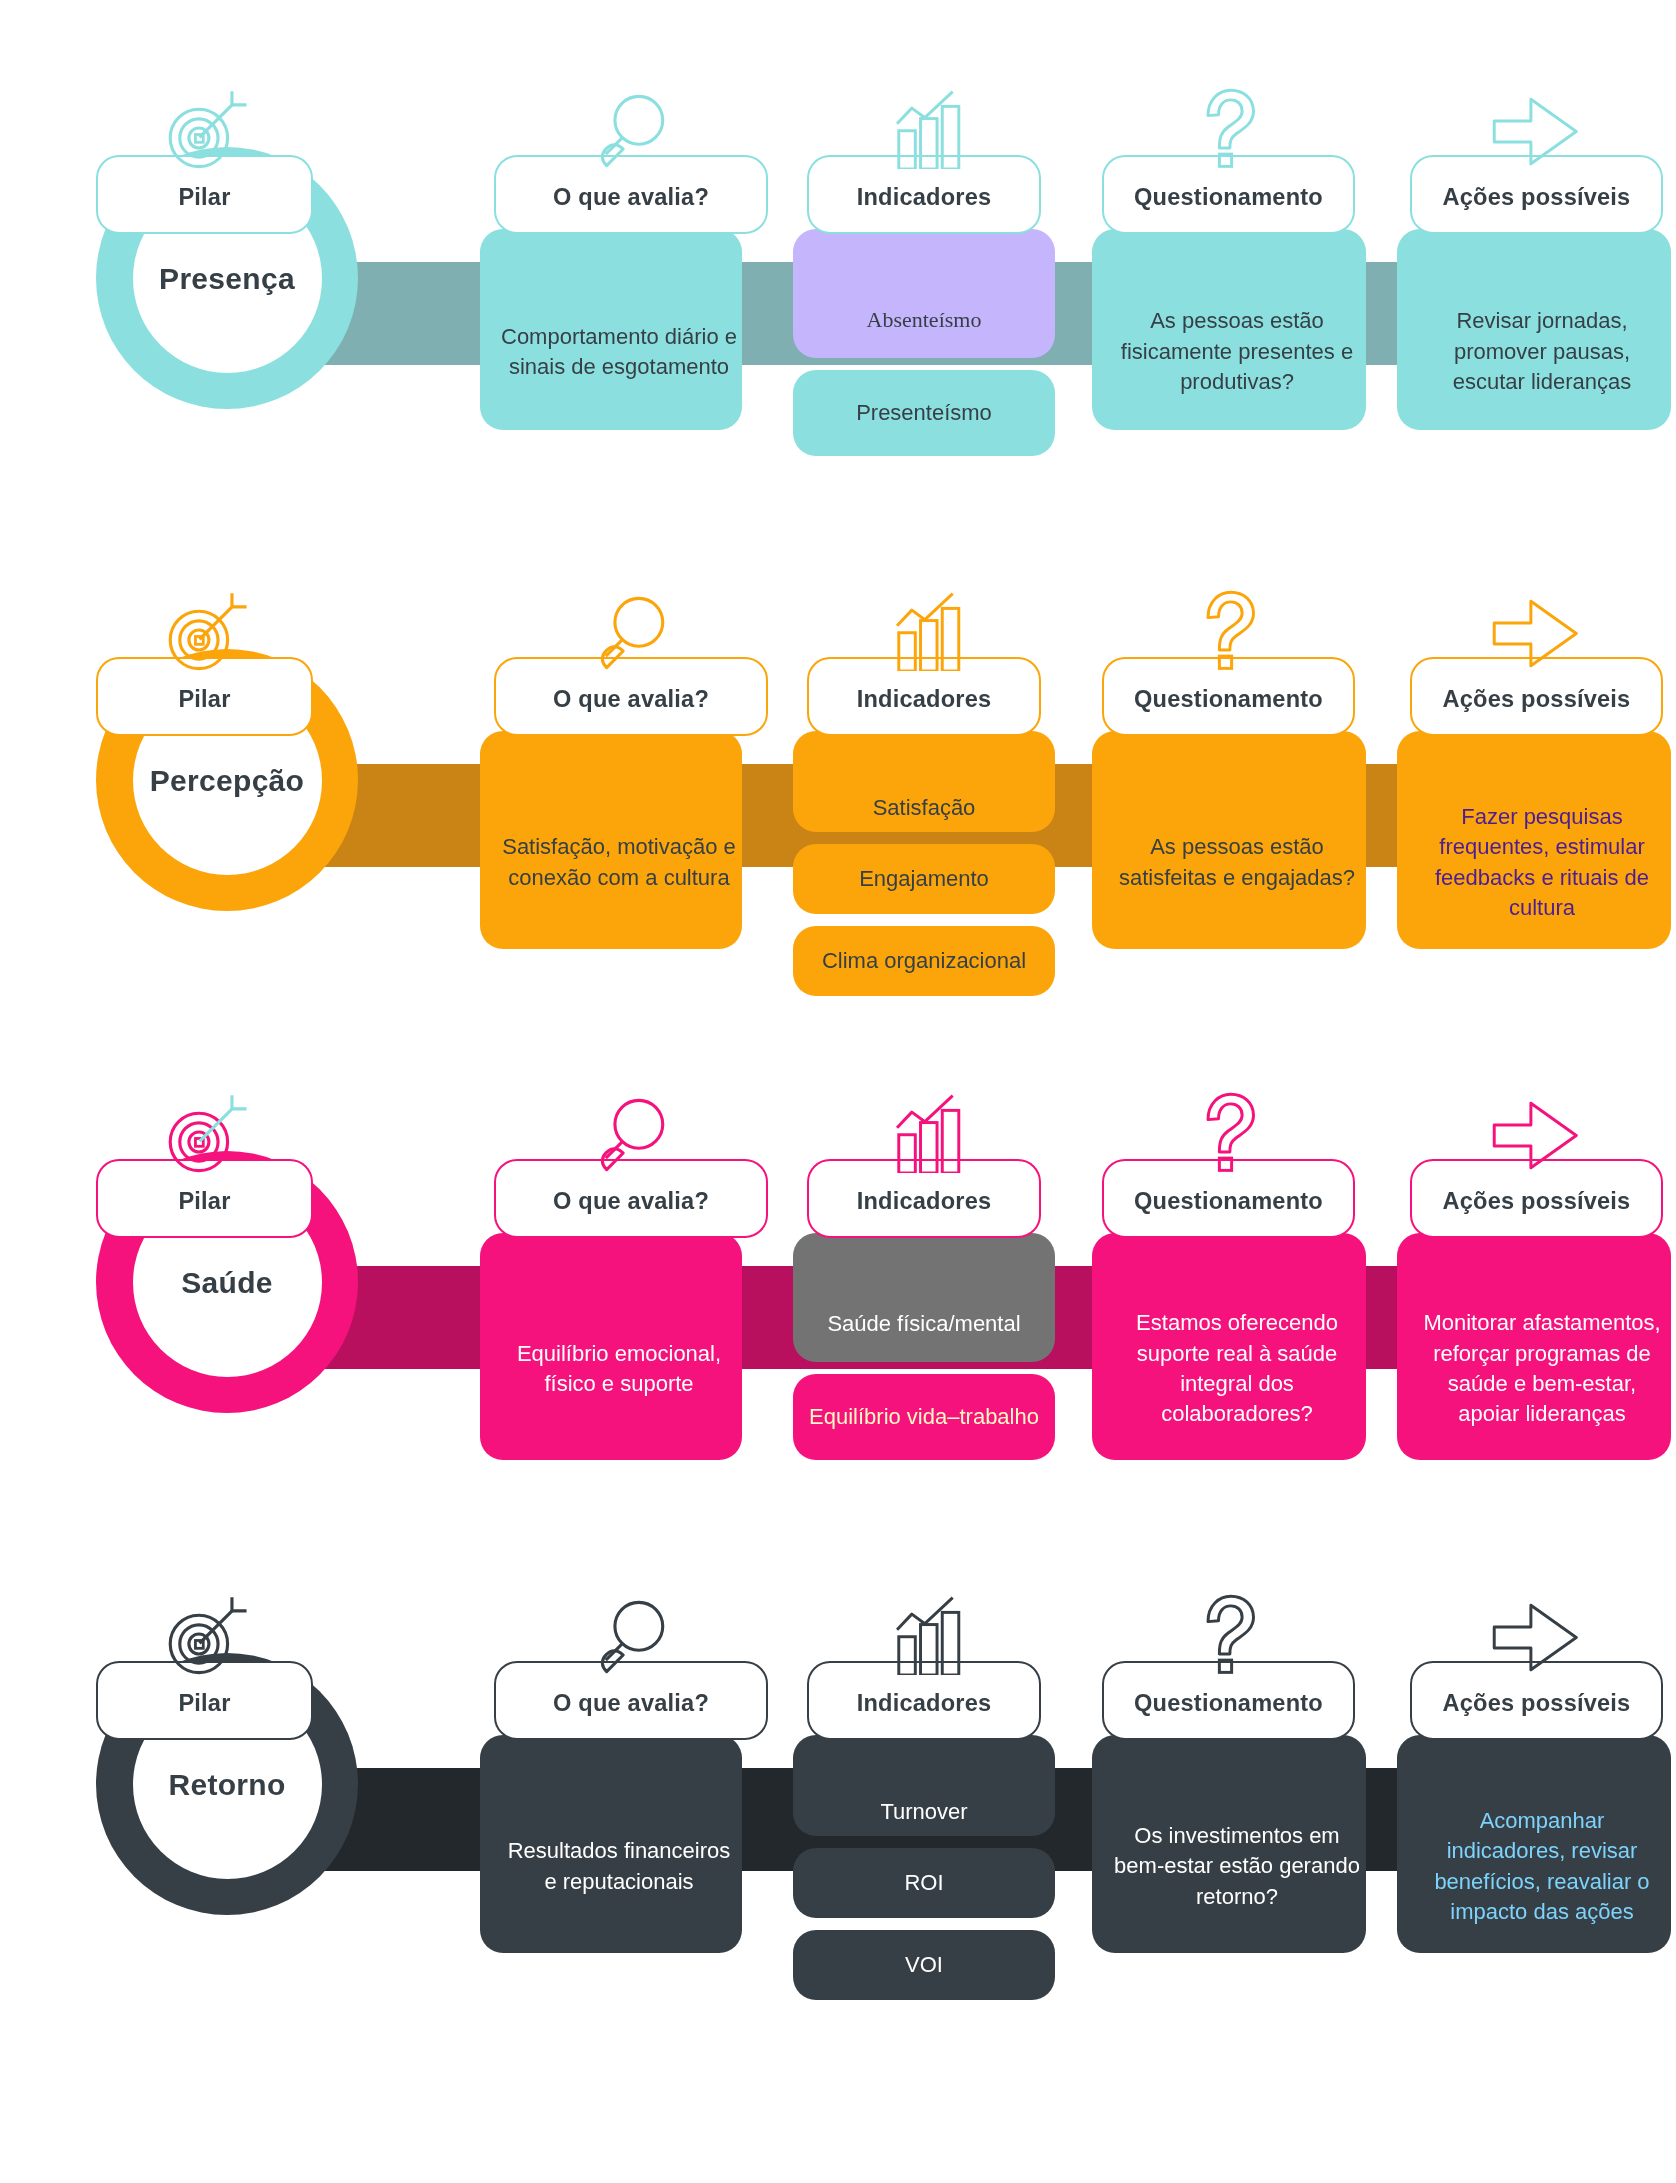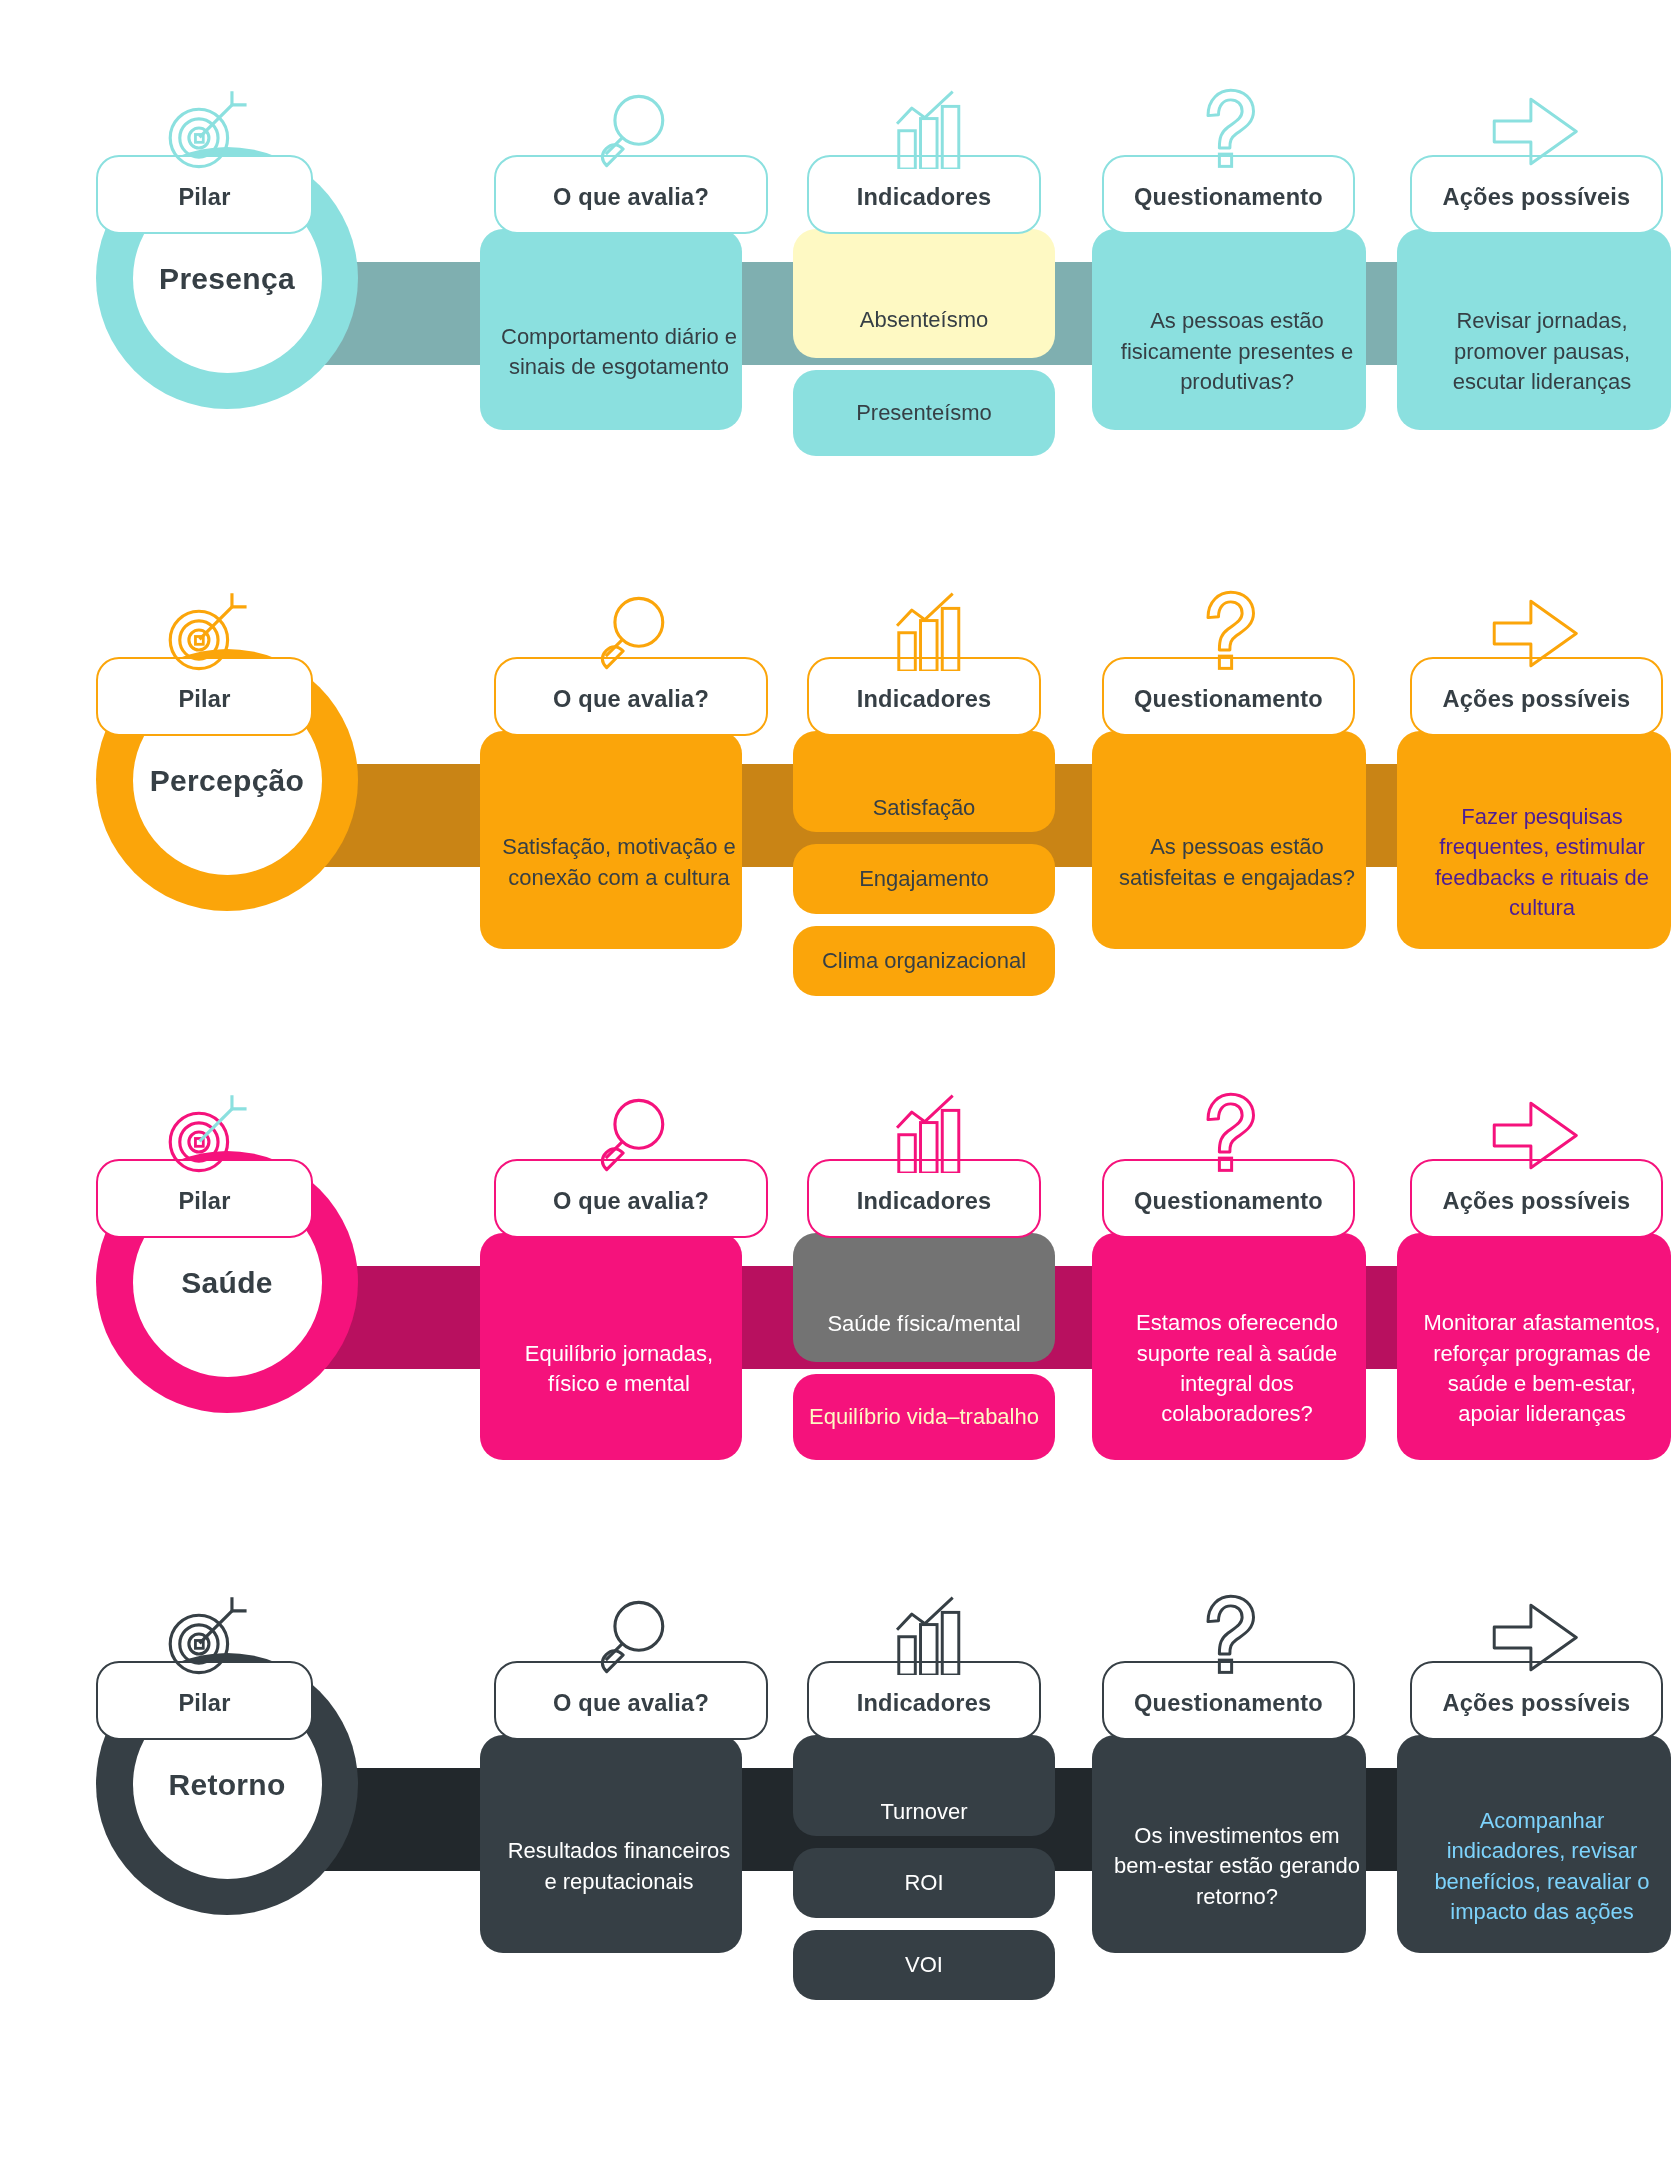--- a/index.html
+++ b/index.html
@@ -194,21 +194,21 @@
       <span class="chip-icon" style="top:-68px;">
             <svg class="svg-icon" width="91" height="80" viewBox="0 0 104 92" fill="none">
     <circle cx="61" cy="36" r="27.5" stroke="#8BE0DF" stroke-width="3.6"></circle>
     <path d="M41.5 56.5 L23 75" stroke="#8BE0DF" stroke-width="3.6"></path>
     <path d="M43 69 C36.5 62.5 29.5 62.5 23.5 68.5 C17.5 74.5 17.5 81.5 24 88 L43 69 Z" stroke="#8BE0DF" stroke-width="3.6" stroke-linejoin="round"></path>
   </svg>
           </span>
     </div>
 
       <div class="ind-col c-ind">
-        <div class="ind-pill first" style="background:#fef9c3;color:#363f45;height:129px;margin-top:0px;">
+        <div class="ind-pill first" style="background:#c4b5fd;color:#363f45;height:129px;margin-top:0px;font-family:Liberation Serif, serif;">
          <span>Absenteísmo</span>
        </div>
           <div class="ind-pill" style="background:#8BE0DF;color:#363f45;height:86px;margin-top:12.2px;">
          <span>Presenteísmo</span>
        </div>
       </div>
 
     <div class="chip c-ind-chip" style="border:2.6px solid #8BE0DF;">
       <span class="chip-label">Indicadores</span>
       <span class="chip-icon" style="top:-68px;">
@@ -366,21 +366,21 @@
     <circle cx="48" cy="54" r="11.5" stroke="#F5127C" stroke-width="3.6"></circle>
     <rect x="44" y="50" width="9" height="9" stroke="#F5127C" stroke-width="3.2"></rect>
     <path d="M50 52 L86 16" stroke="#8BE0DF" stroke-width="3.6" stroke-linecap="square"></path>
     <path d="M86 16 L86 2 M86 16 L101 16" stroke="#8BE0DF" stroke-width="3.6" stroke-linecap="square"></path>
   </svg>
             </span>
     </div>
       </div>
 
       <div class="card c-ava" style="background:#F5127C;height:227px;">
-        <div class="card-text" style="color:#ffffff;">Equilíbrio jornadas, físico e mental</div>
+        <div class="card-text" style="color:#ffffff;">Equilíbrio emocional, físico e suporte</div>
       </div>
 
     <div class="chip c-ava-chip" style="border:2.6px solid #F5127C;">
       <span class="chip-label">O que avalia?</span>
       <span class="chip-icon" style="top:-68px;">
             <svg class="svg-icon" width="91" height="80" viewBox="0 0 104 92" fill="none">
     <circle cx="61" cy="36" r="27.5" stroke="#F5127C" stroke-width="3.6"></circle>
     <path d="M41.5 56.5 L23 75" stroke="#F5127C" stroke-width="3.6"></path>
     <path d="M43 69 C36.5 62.5 29.5 62.5 23.5 68.5 C17.5 74.5 17.5 81.5 24 88 L43 69 Z" stroke="#F5127C" stroke-width="3.6" stroke-linejoin="round"></path>
   </svg>

